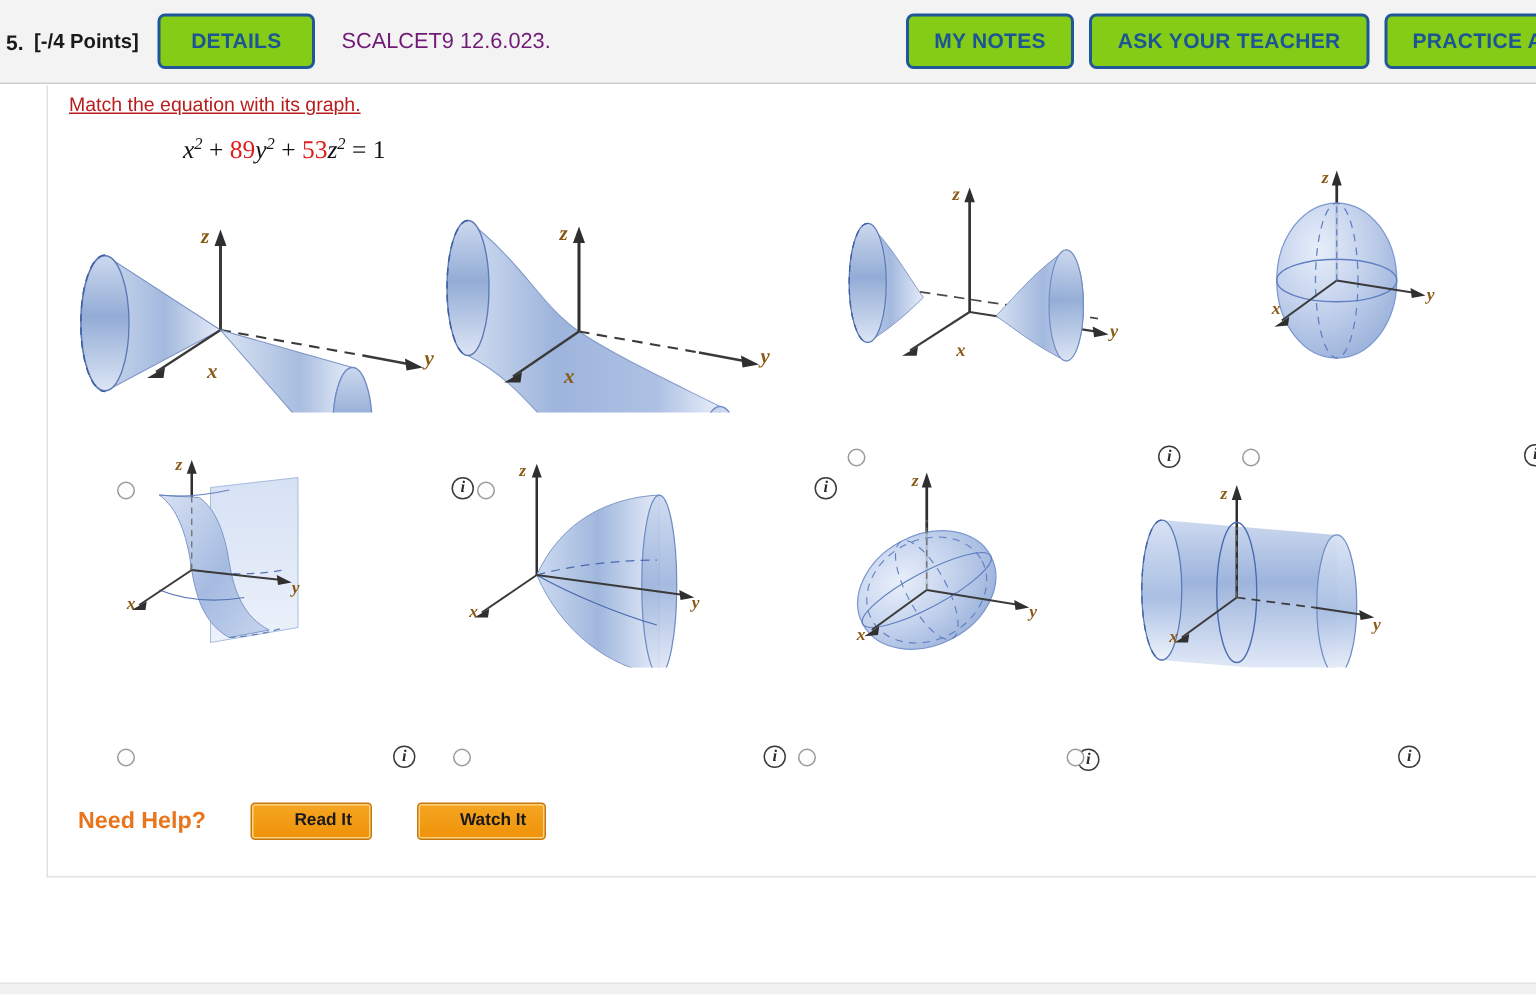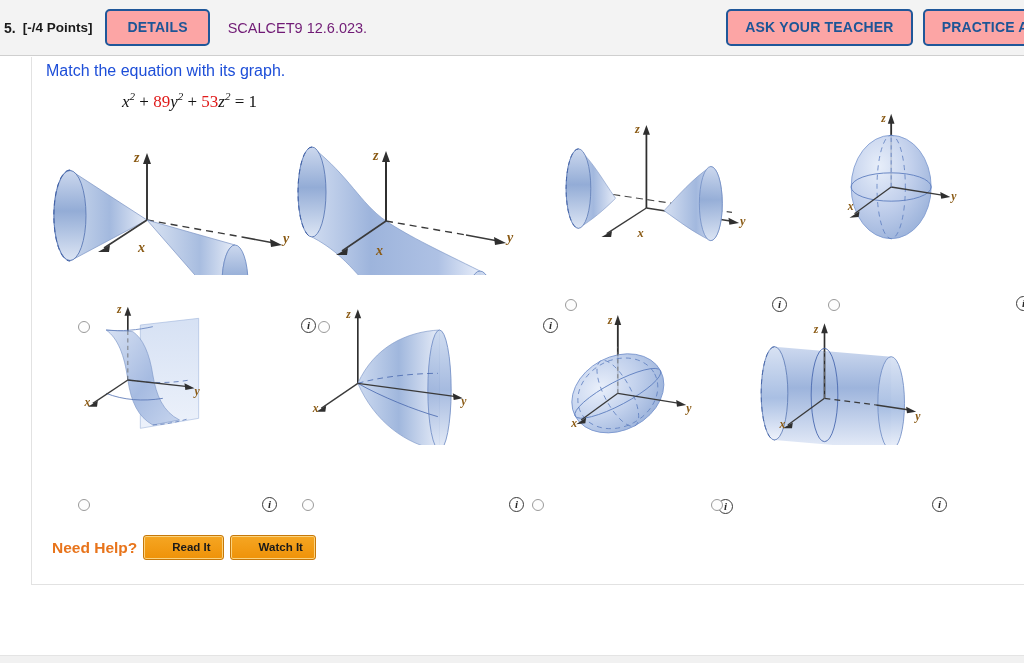--- a/index.html
+++ b/index.html
@@ -24,21 +24,21 @@
     font-size: 14px; font-weight: bold; color: #1a1a1a;
     margin-left: 4px; white-space: nowrap;
   }
   .q-points {
     font-size: 13.5px; font-weight: bold; color: #1a1a1a;
     margin-left: 7px; white-space: nowrap;
   }
   .btn-outline {
     border: 2px solid #1f5799;
     border-radius: 5px;
-    background: #fca5a5;
+    background: #84cc16;
     color: #1c5596;
     font-size: 14px;
     font-weight: bold;
     letter-spacing: .2px;
     padding: 9px 17px 10px 17px;
     line-height: 1;
     cursor: pointer;
     white-space: nowrap;
     font-family: "Liberation Sans", sans-serif;
   }
@@ -55,21 +55,21 @@
   
   .panel {
     position: absolute; left: 31px; top: 57px;
     width: 1000px; height: 528px;
     background: #ffffff;
     border: 1px solid #e2e2e2;
     border-top: none;
   }
   .prompt {
     position: absolute; left: 14px; top: 5px;
-    font-size: 16px; color: #1d4ed8;
+    font-size: 13px; color: #b91c1c; text-decoration: underline;
   }
   .equation {
     position: absolute; left: 90px; top: 33px;
     font-family: "Liberation Serif", serif;
     font-size: 17px; color: #111;
     white-space: nowrap;
   }
   .equation i { font-style: italic; }
   .equation sup { font-size: 11px; vertical-align: super; font-style: italic; }
   .red { color: #e01b1b; }
@@ -106,21 +106,21 @@
     font-size: 11px;
     line-height: 12px;
     text-align: center;
     cursor: pointer;
     background: #fff;
   }
 
   
   .needhelp-wrap {
     position: absolute; left: 20px; top: 478px;
-    display: flex; align-items: center; gap: 6px;
+    display: flex; align-items: center; gap: 30px;
   }
   .needhelp-label {
     font-size: 15.5px; font-weight: bold; color: #e8741b;
     font-family: "Liberation Sans", sans-serif;
   }
   .helpbtn {
     background: linear-gradient(#f5a623, #ef9208);
     border: 1px solid #c6780a;
     border-radius: 3px;
     box-shadow: inset 0 0 0 1px #fbd37e;
@@ -152,20 +152,21 @@
 
 <div id="app">
 
   <div class="qheader">
     <span class="q-num">5.</span>
     <span class="q-points">[-/4 Points]</span>
     <button class="btn-outline details-btn">DETAILS</button>
     <span class="q-code">SCALCET9 12.6.023.</span>
 
     <div class="header-right">
+      <button class="btn-outline">MY NOTES</button>
       <button class="btn-outline">ASK YOUR TEACHER</button>
       <button class="btn-outline">PRACTICE ANOTHER</button>
     </div>
   </div>
 
   <div class="panel">
 
     <div class="prompt">Match the equation with its graph.</div>
 
     <div class="equation">

